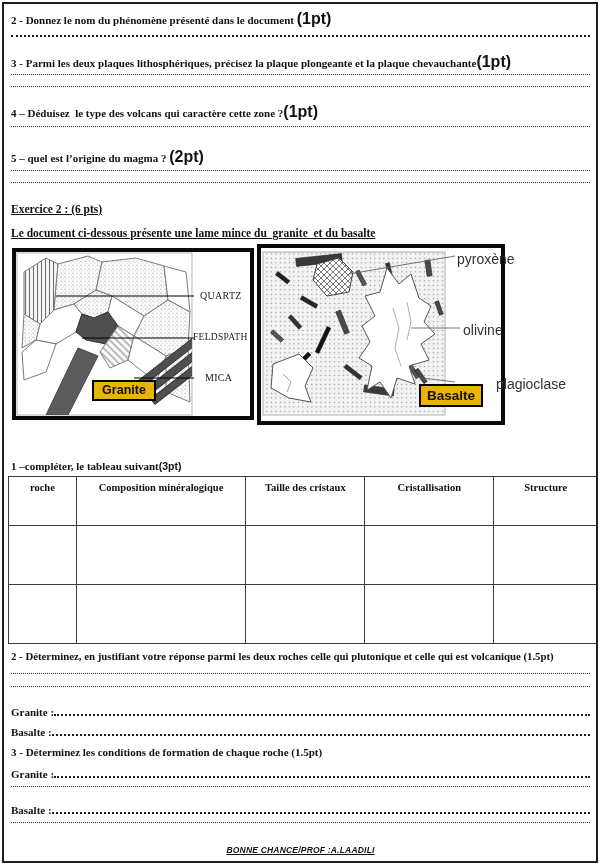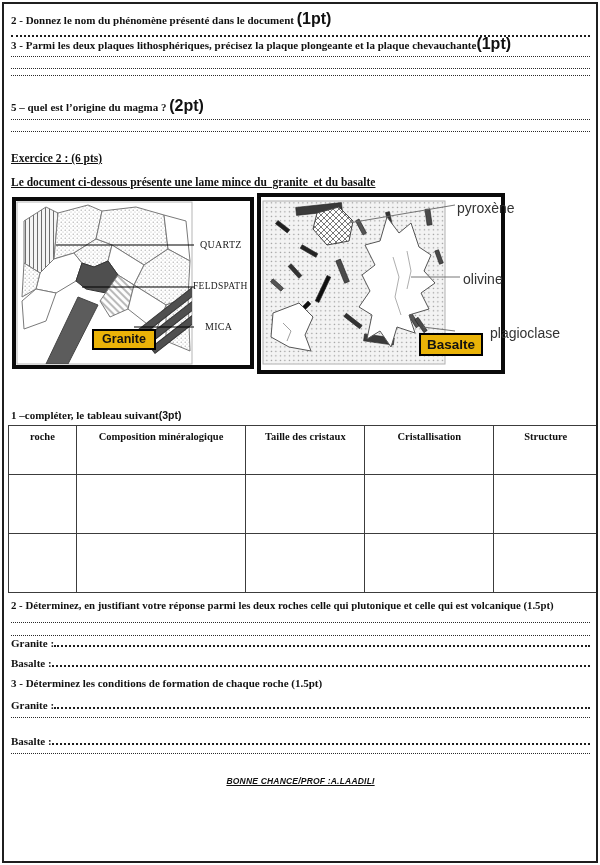--- a/index.html
+++ b/index.html
@@ -39,36 +39,37 @@
                   padding-top:5px; height:49px; font-family:"Liberation Serif", serif; }
   table.grid td { height:59px; }
 
   .ansrow { display:flex; align-items:flex-end; }
   .ansrow .lbl { font-weight:bold; font-size:11px; line-height:14px; white-space:pre; }
   .ansrow .fill { flex:1; border-bottom:2px dotted #1c1c1c; margin-bottom:3px; }
 
   .footer { text-align:center; font-family:"Liberation Sans", sans-serif; font-weight:bold;
             font-style:italic; font-size:8.5px; text-decoration:underline; letter-spacing:.2px; }
 
-  .mt8{margin-top:8px}.mt18{}.mt4{margin-top:4px}.mt11{margin-top:11px}
+  .mt8{margin-top:8px}.mt18{margin-top:18px}.mt4{margin-top:4px}.mt11{margin-top:11px}
   .mt6{margin-top:6px}.mt23{margin-top:23px}.mt5{margin-top:5px}.mt19{margin-top:19px}
   .mt10{margin-top:10px}.mt12{margin-top:12px}.mt16{margin-top:16px}.mt22{margin-top:22px}
 </style>
 </head>
 <body>
 
 <div class="page">
 
   <div class="q mt4"><span>2 - Donnez le nom du phénomène présenté dans le document </span><span class="pts">(1pt)</span></div>
   <div class="dl mt8"></div>
 
   <div class="q mt18"><span>3 - Parmi les deux plaques lithosphériques, précisez la plaque plongeante et la plaque chevauchante</span><span class="pts">(1pt)</span></div>
   <div class="dl fine mt4"></div>
   <div class="dl fine mt11"></div>
 
+  <div class="q mt18"><span>4 – Déduisez  le type des volcans qui caractère cette zone ?</span><span class="pts">(1pt)</span></div>
   <div class="dl fine mt6"></div>
 
   <div class="q mt23"><span>5 – quel est l’origine du magma ? </span><span class="pts">(2pt)</span></div>
   <div class="dl fine mt5"></div>
   <div class="dl fine mt11"></div>
 
   <div class="heading mt19">Exercice 2 : (6 pts)</div>
   <div class="intro mt10">Le document ci-dessous présente une lame mince du  granite  et du basalte</div>
 
   <div class="figrow">
@@ -170,21 +171,21 @@
           <polyline points="146,54 150,74 146,92" fill="none" stroke="#999" stroke-width="0.8"></polyline>
           <polygon points="12,116 38,106 52,120 44,138 50,154 28,150 10,140" fill="#ffffff" stroke="#555" stroke-width="1"></polygon>
           <polyline points="22,126 30,134 26,144" fill="none" stroke="#888" stroke-width="0.8"></polyline>
         </g>
         <line x1="88" y1="26" x2="194" y2="8" stroke="#666" stroke-width="0.9"></line>
         <line x1="150" y1="80" x2="199" y2="80" stroke="#666" stroke-width="0.9"></line>
         <line x1="162" y1="130" x2="194" y2="134" stroke="#666" stroke-width="0.9"></line>
       </svg>
       <span class="min-label sans" style="left:196px; top:3px;">pyroxène</span>
       <span class="min-label sans" style="left:202px; top:74px;">olivine</span>
-      <span class="min-label sans" style="left:193px; top:128px;padding-left:36px;">plagioclase</span>
+      <span class="min-label sans" style="left:199px; top:128px;padding-left:36px;">plagioclase</span>
       <div class="caption basalte-cap">Basalte</div>
     </div>
   </div>
 
   <div class="ttitle"><span>1 –compléter, le tableau suivant</span><span class="pts">(3pt)</span></div>
 
   <table class="grid">
     <colgroup>
       <col style="width:11.5%">
         <col style="width:28.8%">

